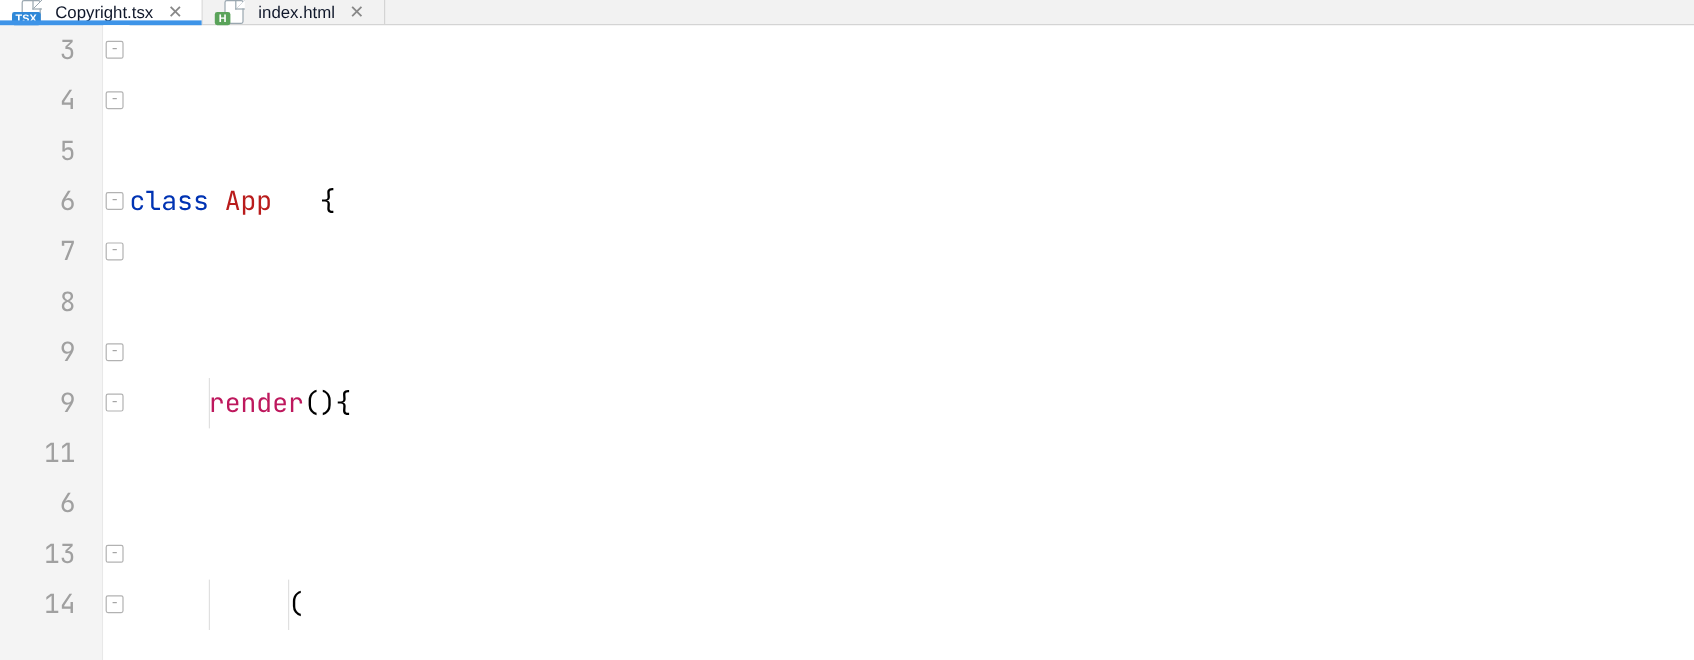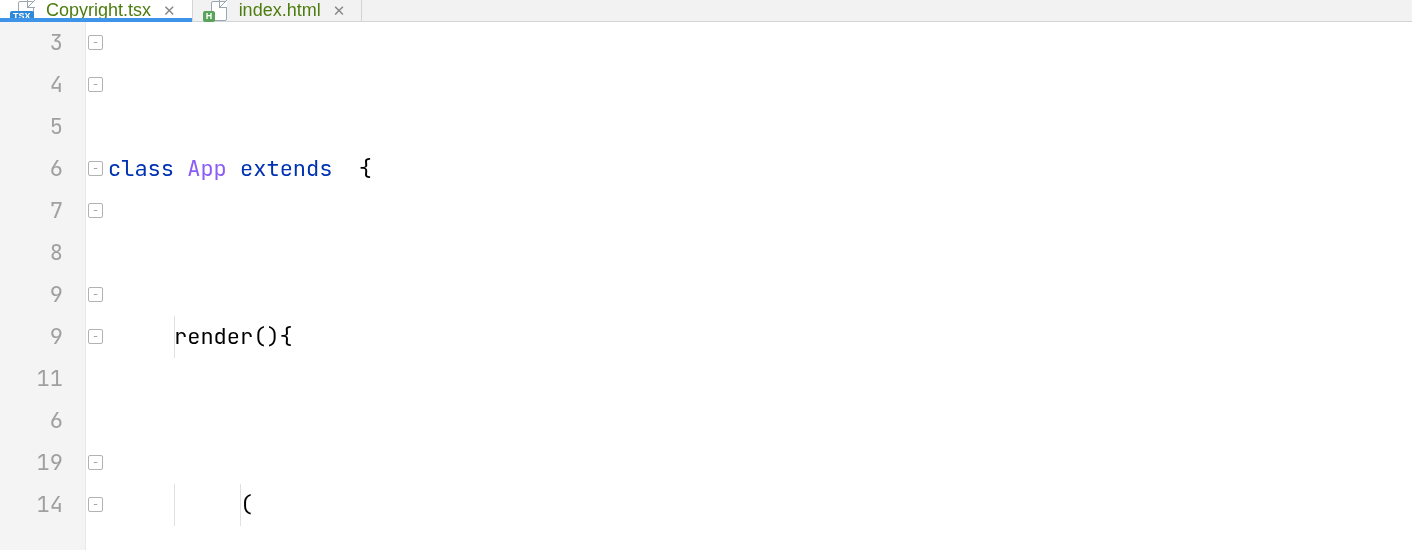--- a/index.html
+++ b/index.html
@@ -33,22 +33,22 @@
     background: #ffffff;
   }
   .tab.active::after {
     content: "";
     position: absolute;
     left: 0; right: 0; bottom: -1px;
     height: 4px;
     background: #3e94e8;
   }
   .tab-label {
-    font-size: 18px;
-    color: #4d7c0f;
+    font-size: 14px;
+    color: #0f172a;
   }
   .tab-close {
     font-size: 15px;
     color: #888;
     padding: 0 4px;
     cursor: pointer;
   }
   .file-icon {
     width: 24px; height: 20px;
     position: relative;
@@ -140,22 +140,22 @@
     display: inline-block;
     width: 1px;
     align-self: stretch;
     background: #e0e0e0;
     margin-right: -1px;
   }
   .sp { display: inline-block; }
 
   
   .kw   { color: #0033b3; }
-  .id   { color: #8b5cf6; margin-top: 36px; }
-  .fn   { color: #000000; }
+  .id   { color: #b91c1c; margin-top: 36px; }
+  .fn   { color: #be185d; }
   .punc { color: #000000; }
 </style>
 </head>
 <body>
 
 <div class="container">
 
   <div class="tab-bar">
     <div class="tab active">
       <span class="file-icon">
@@ -180,36 +180,36 @@
         <div class="ln">3</div>
         <div class="ln">4</div>
         <div class="ln">5</div>
         <div class="ln">6</div>
         <div class="ln">7</div>
         <div class="ln">8</div>
         <div class="ln">9</div>
         <div class="ln">9</div>
         <div class="ln">11</div>
         <div class="ln">6</div>
-        <div class="ln">19</div>
+        <div class="ln">13</div>
         <div class="ln">14</div>
       </div>
     <div class="fold-col" id="foldcol">
         <div class="fold-mark minus" style="top: 13px;"></div>
         <div class="fold-mark minus" style="top: 55px;"></div>
         <div class="fold-mark minus" style="top: 139px;"></div>
         <div class="fold-mark minus" style="top: 181px;"></div>
         <div class="fold-mark minus" style="top: 265px;"></div>
         <div class="fold-mark minus" style="top: 307px;"></div>
         <div class="fold-mark minus" style="top: 433px;"></div>
         <div class="fold-mark minus" style="top: 475px;"></div>
       </div>
     <div class="code">
 
-      <div class="code-line"><span class="kw">class</span><span class="id"> </span><span class="id">App</span><span class="id"> </span><span class="kw">extends</span><span class="id"> </span><span class="id"> </span><span class="punc">{</span></div>
+      <div class="code-line"><span class="kw">class</span><span class="id"> </span><span class="id">App</span><span class="id"> </span><span class="id"> </span><span class="id"> </span><span class="punc">{</span></div>
 
       <div class="code-line"><span class="sp" style="width:66px"></span><span class="indent-guide"></span><span class="fn">render</span><span class="punc">()</span><span class="punc">{</span></div>
 
       <div class="code-line"><span class="sp" style="width:66px"></span><span class="indent-guide"></span><span class="sp" style="width:66px"></span><span class="indent-guide"></span><span class="punc">(</span></div>
 
       
 
       
 
       

